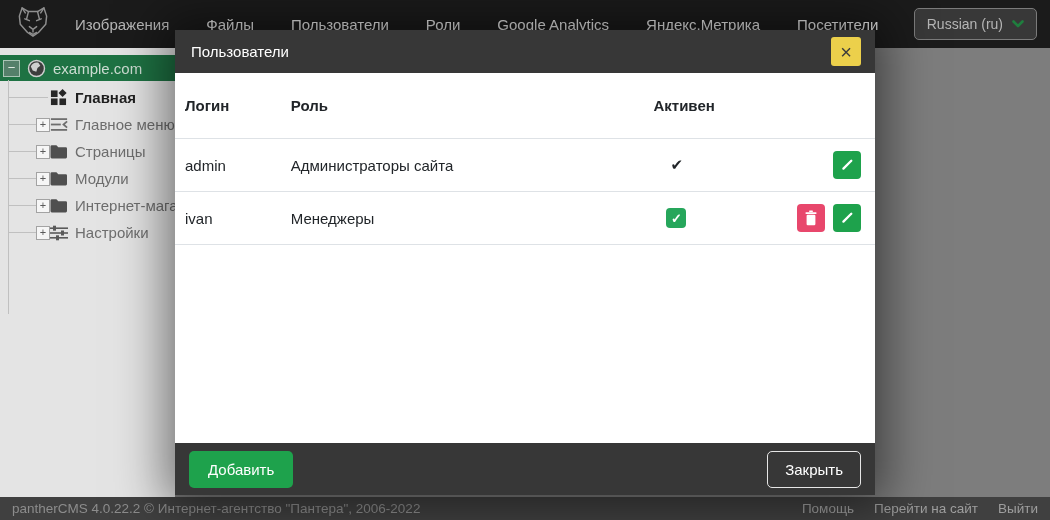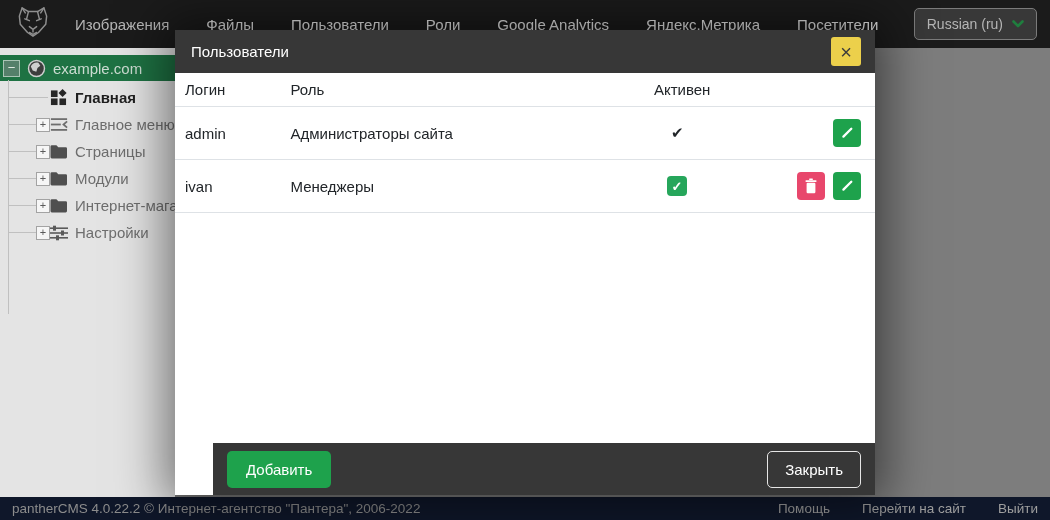--- a/index.html
+++ b/index.html
@@ -59,58 +59,58 @@
     padding:0 14px 0 16px;color:#ffffff;font-size:15px;
   }
   .modal-title{flex:1;}
   .close-btn{
     width:30px;height:29px;background:#ecd04b;border:none;border-radius:3px;
     color:#3c3c3c;font-size:20px;line-height:1;display:flex;align-items:center;
     justify-content:center;cursor:pointer;font-family:"Liberation Sans",sans-serif;
   }
   .modal-body{flex:1;background:#fff;overflow:hidden;}
   table{width:100%;border-collapse:collapse;font-size:15px;color:#212529;}
-  th{text-align:left;font-weight:normal;padding:8px 10px;border-bottom:1px solid #dee2e6;}
+  th{text-align:left;font-weight:bold;padding:24px 10px;border-bottom:1px solid #dee2e6;}
   td{padding:12px 10px;border-bottom:1px solid #dee2e6;vertical-align:middle;height:21px;}
   .col-login{width:92px;}
   .col-role{width:376px;}
   .col-active{width:128px;}
   .checkbox{
     width:20px;height:20px;margin-left:13px;background:#26a65b;border-radius:4px;
     display:flex;align-items:center;justify-content:center;
     color:#fff;font-size:13px;font-weight:bold;cursor:pointer;
   }
   .plaincheck{margin-left:17px;font-size:15px;color:#212529;}
   .cell-actions{text-align:right;padding-right:14px;white-space:nowrap;}
   .icon-btn{
     display:inline-flex;align-items:center;justify-content:center;
     width:28px;height:28px;border:none;border-radius:4px;margin-left:4px;
     cursor:pointer;vertical-align:middle;
   }
   .btn-edit{background:#1ea24c;}
   .btn-delete{background:#e8476c;}
   .modal-footer{
     height:52px;flex:0 0 auto;background:#373737;display:flex;align-items:center;
-    justify-content:space-between;padding:0 14px;margin-left:38px;
+    justify-content:space-between;padding:0 14px;
   }
   .btn-add{
     background:#1ea24c;color:#fff;border:none;border-radius:5px;
     padding:10px 19px;font-size:15px;cursor:pointer;font-family:"Liberation Sans",sans-serif;
   }
   .btn-close-modal{
     background:transparent;color:#fff;border:1px solid #e6e6e6;border-radius:5px;
     padding:9px 17px;font-size:15px;cursor:pointer;font-family:"Liberation Sans",sans-serif;
   }
   
   .page-footer{
-    position:absolute;left:0;right:0;bottom:0;height:23px;background:#0f172a;z-index:2;
+    position:absolute;left:0;right:0;bottom:0;height:23px;background:#404040;z-index:2;
     display:flex;align-items:center;justify-content:space-between;
     padding:0 12px;box-sizing:border-box;font-size:13.5px;color:#8c8c8c;
   }
-  .footer-links{display:flex;gap:32px;color:#9e9e9e;}
+  .footer-links{display:flex;gap:20px;color:#9e9e9e;}
   .footer-link{cursor:pointer;}
 </style>
 </head>
 <body>
 
 <div class="topbar">
   <span class="logo">
     <svg width="40" height="35" viewBox="0 0 44 38" fill="none" stroke="#8f8f8f" stroke-width="1.6" stroke-linejoin="round" stroke-linecap="round">
       <path d="M7 12 L10 3 L17 7 L27 7 L34 3 L37 12 L36 21 L28 30 L22 34 L16 30 L8 21 Z"></path>
       <path d="M10 3 L13.5 8.5 M34 3 L30.5 8.5"></path>

